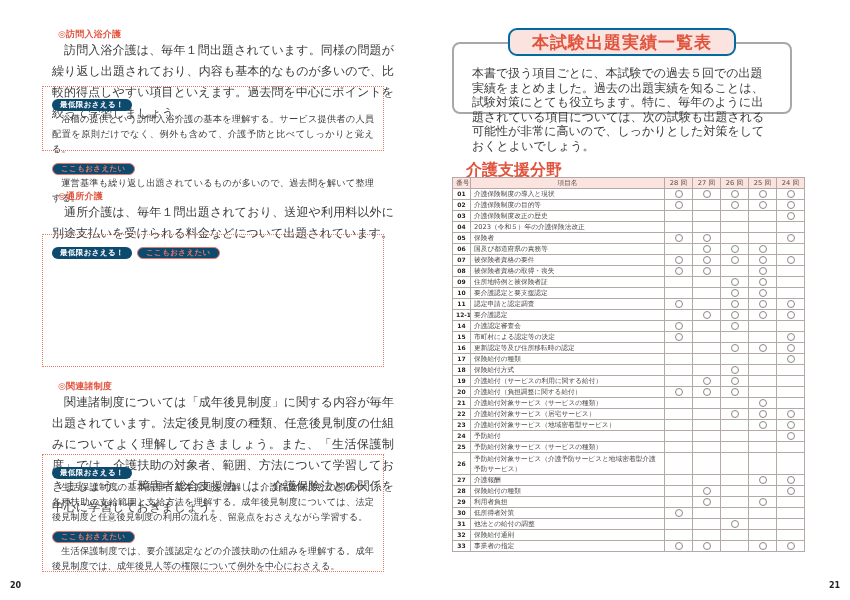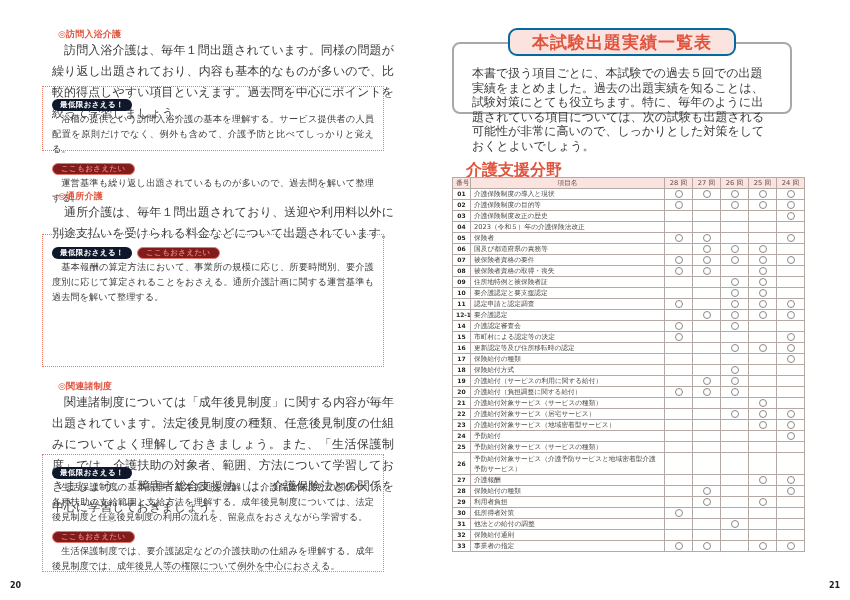--- a/index.html
+++ b/index.html
@@ -8,22 +8,22 @@
 
   .page { position: absolute; top: 0; height: 600px; }
   .page-left { left: 0; width: 425px; }
   .page-right { left: 425px; width: 425px; }
 
   .section-title { position: absolute; left: 58px; font-size: 9px; font-weight: bold; color: #e0533d; letter-spacing: 0.2px; }
   .para { position: absolute; left: 52px; width: 342px; font-size: 12px; line-height: 21px; color: #3b3b3b; text-align: justify; }
   .indent { text-indent: 1em; }
 
   .tip-box { position: absolute; left: 42px; width: 342px; border: 1.2px dotted #e87a6a; padding: 5px 9px 5px 9px; }
-  .badge-fill { display: inline-block; background: #0f172a; color: #fff; font-size: 7.5px; font-weight: bold; padding: 1px 8px; border-radius: 7px; line-height: 10px; letter-spacing: 0.4px; }
-  .badge-outline { display: inline-block; background: #7f1d1d; color: #e8766a; font-size: 7.5px; font-weight: bold; padding: 0px 8px; border-radius: 7px; border: 1px solid #e8766a; line-height: 10px; letter-spacing: 0.4px; margin-top: 3px; }
+  .badge-fill { display: inline-block; background: #0c4a6e; color: #fff; font-size: 7.5px; font-weight: bold; padding: 1px 8px; border-radius: 7px; line-height: 10px; letter-spacing: 0.4px; }
+  .badge-outline { display: inline-block; background: #0c4a6e; color: #e8766a; font-size: 7.5px; font-weight: bold; padding: 0px 8px; border-radius: 7px; border: 1px solid #e8766a; line-height: 10px; letter-spacing: 0.4px; margin-top: 3px; }
   .tip-text { font-size: 9.2px; line-height: 15px; color: #3b3b3b; text-indent: 1em; text-align: justify; }
 
   .page-num { position: absolute; top: 581px; font-size: 8px; font-weight: bold; color: #222; }
 
   
   .intro-box { position: absolute; left: 27px; top: 42px; width: 340px; height: 72px; border: 2px solid #a8a8a8; border-radius: 8px; }
   .intro-title { position: absolute; left: 83px; top: 28px; width: 228px; height: 28px; background: #fbe4df; border: 2px solid #0369a1; border-radius: 9px; text-align: center; font-size: 17px; font-weight: bold; color: #e0533d; line-height: 24px; letter-spacing: 1px; }
   .intro-text { position: absolute; left: 47px; top: 66px; width: 300px; font-size: 12px; line-height: 14.5px; color: #3b3b3b; }
 
   .category-title { position: absolute; left: 41px; top: 160px; font-size: 16px; font-weight: bold; color: #e0533d; }
@@ -51,21 +51,20 @@
     <div class="tip-text">浴槽の提供という訪問入浴介護の基本を理解する。サービス提供者の人員配置を原則だけでなく、例外も含めて、介護予防と比べてしっかりと覚える。</div>
     <span class="badge-outline">ここもおさえたい</span>
     <div class="tip-text">運営基準も繰り返し出題されているものが多いので、過去問を解いて整理する。</div>
   </div>
 
   <div class="section-title" style="top:190px;">◎通所介護</div>
   <div class="para indent" style="top:202px;">通所介護は、毎年１問出題されており、送迎や利用料以外に別途支払いを受けられる料金などについて出題されています。</div>
   <div class="tip-box" style="top:234px; height:133px;">
     <span class="badge-fill">最低限おさえる！</span>
     <span class="badge-outline">ここもおさえたい</span>
-    <div class="tip-text">基本報酬の算定方法において、事業所の規模に応じ、所要時間別、要介護度別に応じて算定されることをおさえる。通所介護計画に関する運営基準も過去問を解いて整理する。</div>
   </div>
 
   <div class="section-title" style="top:380px;">◎関連諸制度</div>
   <div class="para indent" style="top:392px;">関連諸制度については「成年後見制度」に関する内容が毎年出題されています。法定後見制度の種類、任意後見制度の仕組みについてよく理解しておきましょう。また、「生活保護制度」では、介護扶助の対象者、範囲、方法について学習しておきましょう。「障害者総合支援法」は、介護保険法との関係を中心に学習しておきましょう。</div>
   <div class="tip-box" style="top:454px; height:118px;">
     <span class="badge-fill">最低限おさえる！</span>
     <div class="tip-text">生活保護制度の基本原理・基本原則を理解し、介護保険制度との関係や、各種扶助の支給範囲と支給方法を理解する。成年後見制度については、法定後見制度と任意後見制度の利用の流れを、留意点をおさえながら学習する。</div>
     <span class="badge-outline">ここもおさえたい</span>
     <div class="tip-text">生活保護制度では、要介護認定などの介護扶助の仕組みを理解する。成年後見制度では、成年後見人等の権限について例外を中心におさえる。</div>
   </div>

